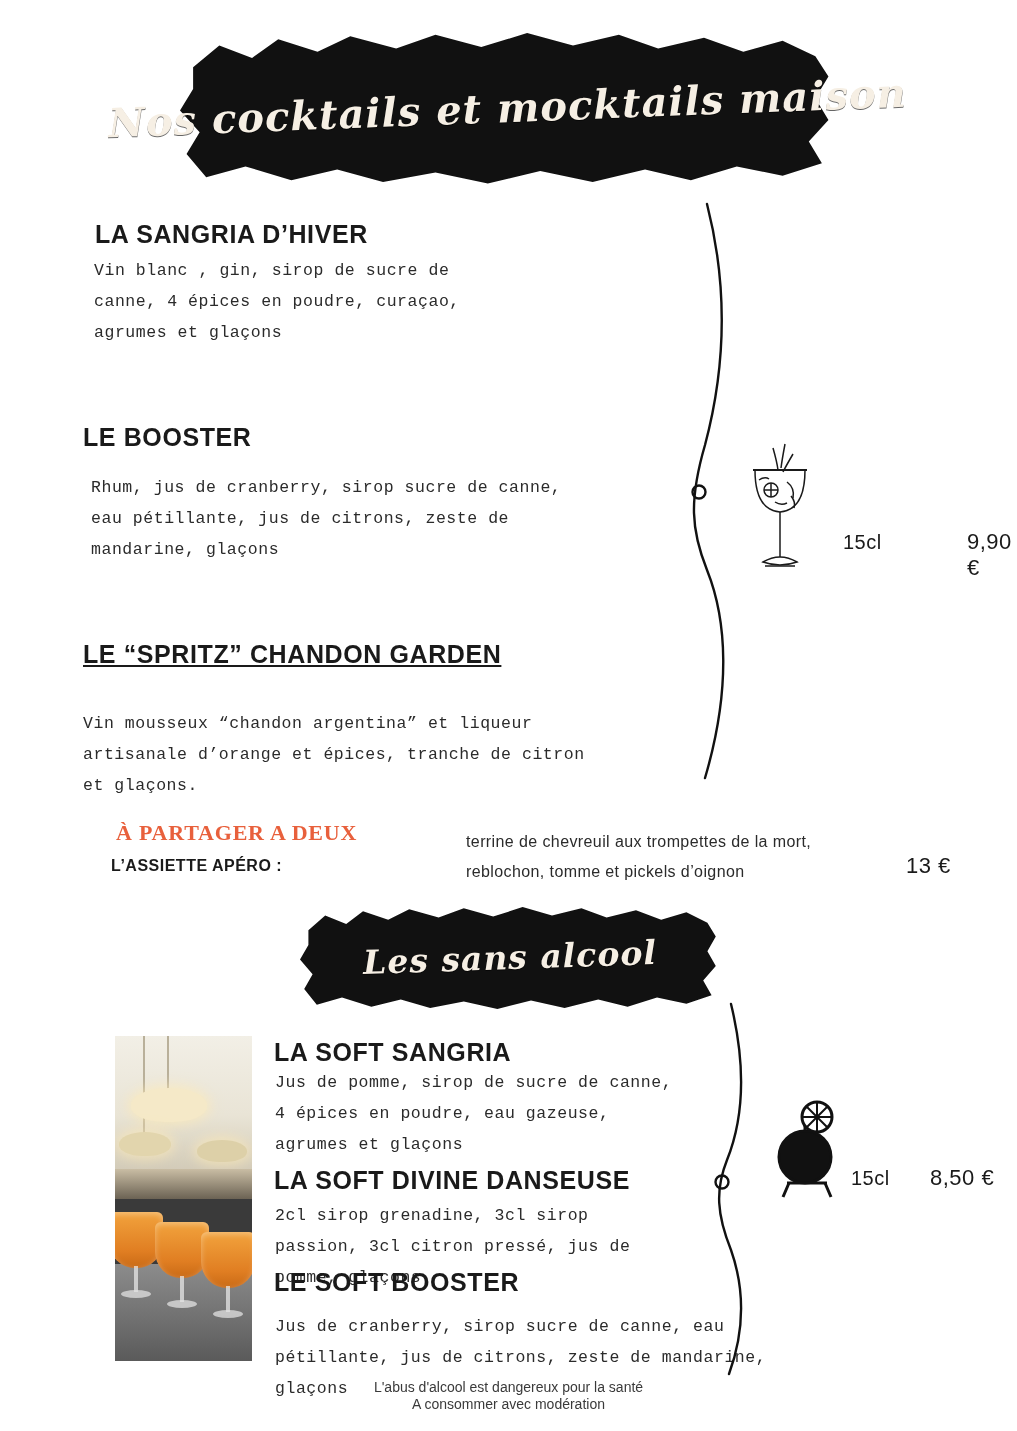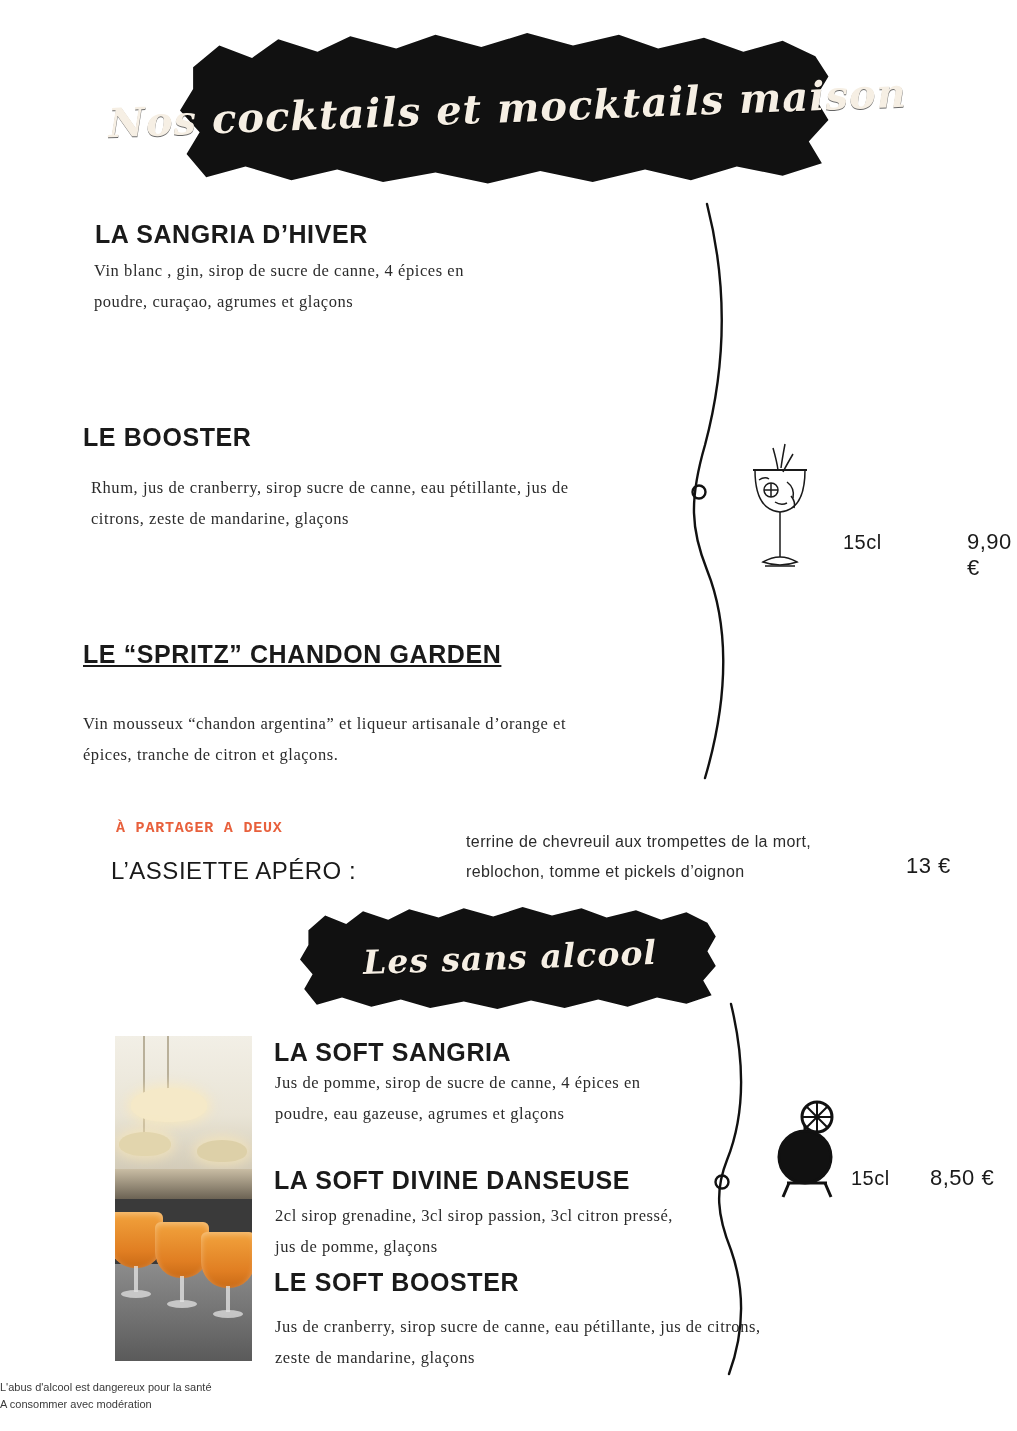--- a/index.html
+++ b/index.html
@@ -74,21 +74,21 @@
     position: absolute;
     font-family: "Liberation Sans", sans-serif;
     font-weight: bold;
     font-size: 25px;
     letter-spacing: 0.6px;
     color: #1a1a1a;
     white-space: nowrap;
   }
   .item-desc {
     position: absolute;
-    font-family: Liberation Serif, serif;
+    font-family: Liberation Mono, monospace;
     font-size: 16.5px;
     line-height: 31px;
     letter-spacing: 0.55px;
     color: #2b2b2b;
   }
 
   
   .price-vol {
     position: absolute;
     font-family: "Liberation Sans", sans-serif;
@@ -100,51 +100,52 @@
     position: absolute;
     font-family: "Liberation Sans", sans-serif;
     font-size: 22px;
     color: #1a1a1a;
     letter-spacing: 0.5px;
   }
 
   
   .share-label {
     position: absolute;
-    font-family: Liberation Mono, monospace;
+    font-family: Liberation Serif, serif;
     font-weight: bold;
-    font-size: 15px;
+    font-size: 22px;
     letter-spacing: 0.8px;
     color: #e8603c;
     white-space: nowrap;
   }
   .share-title {
     position: absolute;
     font-family: "Liberation Sans", sans-serif;
-    font-weight: normal;
-    font-size: 24px;
+    font-weight: bold;
+    font-size: 16px;
     letter-spacing: 0.5px;
     color: #1a1a1a;
     white-space: nowrap;
   }
   .share-desc {
     position: absolute;
     font-family: "Liberation Sans", sans-serif;
     font-size: 16px;
     line-height: 30px;
     letter-spacing: 0.4px;
     color: #2b2b2b;
   }
 
   
   .footer {
     position: absolute;
     width: 100%;
-    font-family: "Liberation Sans", sans-serif;
-    font-size: 11px;
+    text-align: center;
+    font-family: "Liberation Sans", sans-serif;
+    font-size: 14px;
     line-height: 17px;
     color: #3a3a3a;
   }
 
   
   .deco { position: absolute; }
 
   
   #drinks-photo {
     position: absolute;

